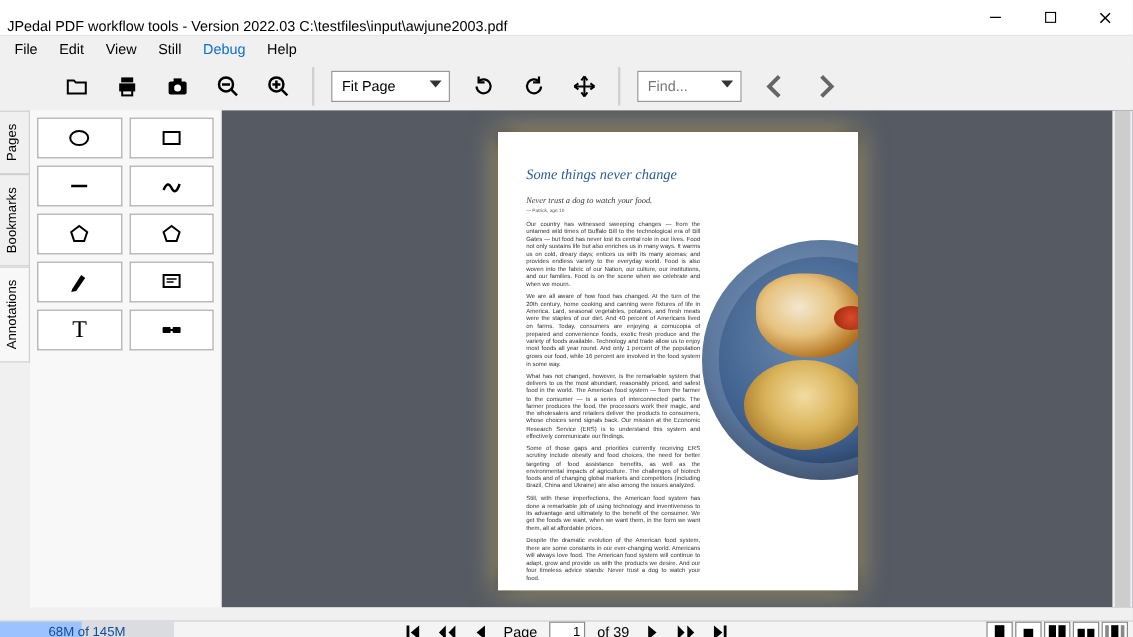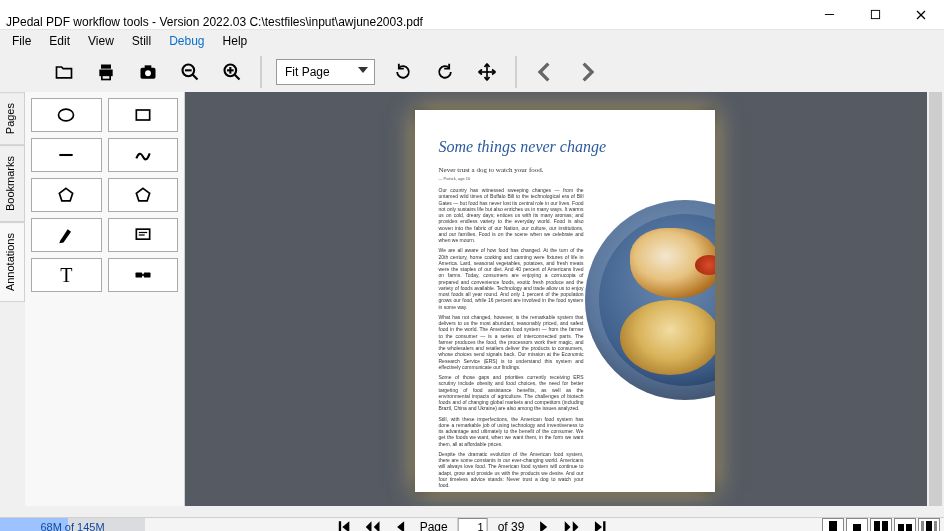--- a/index.html
+++ b/index.html
@@ -96,24 +96,24 @@
   }
   .page {
     width: 300px; height: 382px; background: #fff;
     box-shadow: 0 0 24px rgba(255,220,120,0.6), 0 0 8px rgba(0,0,0,0.5);
     position: relative; overflow: hidden;
     padding: 28px 24px;
     font-size: 5px;
   }
   .page .headline {
     font-family: Georgia, serif; font-style: italic;
-    color: #2b5a9e; font-size: 16px; margin-bottom: 10px;
+    color: #2b5a9e; font-size: 12px; margin-bottom: 10px;
   }
   .page .subhead {
-    font-family: Georgia, serif; 
+    font-family: Georgia, serif; font-style: italic;
     font-size: 7px; color: #333; margin-bottom: 2px;
   }
   .page .attrib { font-size: 4px; color: #555; margin-bottom: 6px; }
   .page .col {
     width: 145px; color: #333; line-height: 1.25; text-align: justify;
   }
   .page .col p { margin: 0 0 4px 0; }
   .plate {
     position: absolute; right: -70px; top: 90px;
     width: 200px; height: 200px; border-radius: 50%;
@@ -256,20 +256,24 @@
       </svg>
   </div>
   <div class="tb-icon">
     <svg viewBox="0 0 24 24">
         <line x1="12" y1="2" x2="12" y2="22" stroke="#000" stroke-width="2"></line>
         <line x1="2" y1="12" x2="22" y2="12" stroke="#000" stroke-width="2"></line>
         <path d="M12 2 L9 6 M12 2 L15 6 M12 22 L9 18 M12 22 L15 18 M2 12 L6 9 M2 12 L6 15 M22 12 L18 9 M22 12 L18 15" stroke="#000" stroke-width="2"></path>
       </svg>
   </div>
   <div class="sep"></div>
+  <div class="find-box">
+    <span>Find...</span>
+    <span class="chev down"></span>
+  </div>
   <div class="tb-icon" style="font-size:16px;color:#555">
     <svg viewBox="0 0 12 12" width="12" height="12">
         <path d="M8 1 L3 6 L8 11" fill="none" stroke="#666" stroke-width="2"></path>
       </svg>
   </div>
   <div class="tb-icon" style="font-size:16px;color:#555">
     <svg viewBox="0 0 12 12" width="12" height="12">
         <path d="M4 1 L9 6 L4 11" fill="none" stroke="#666" stroke-width="2"></path>
       </svg>
   </div>

